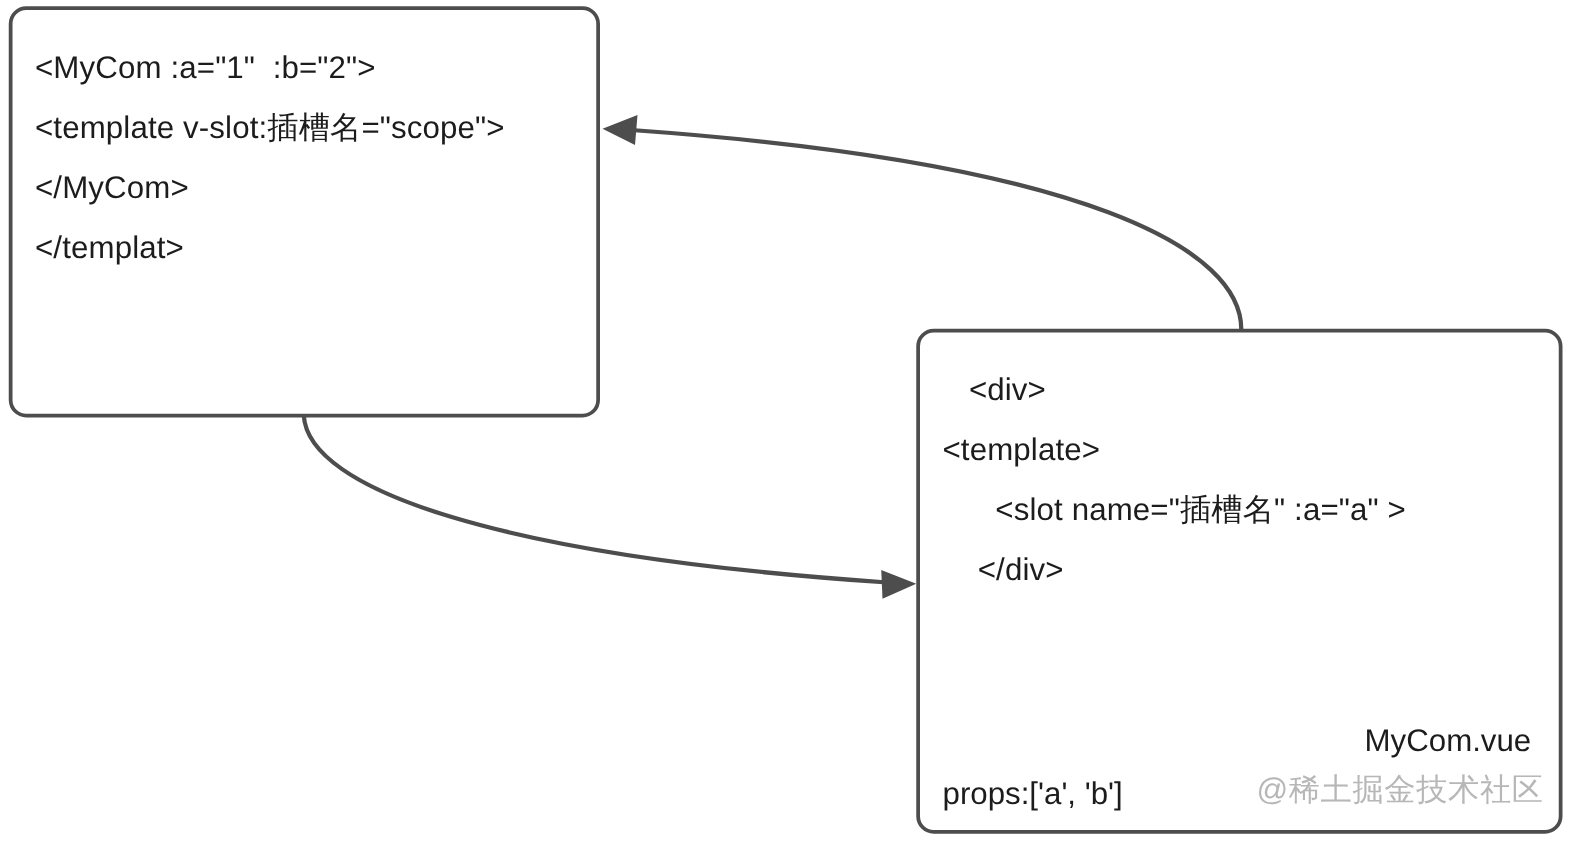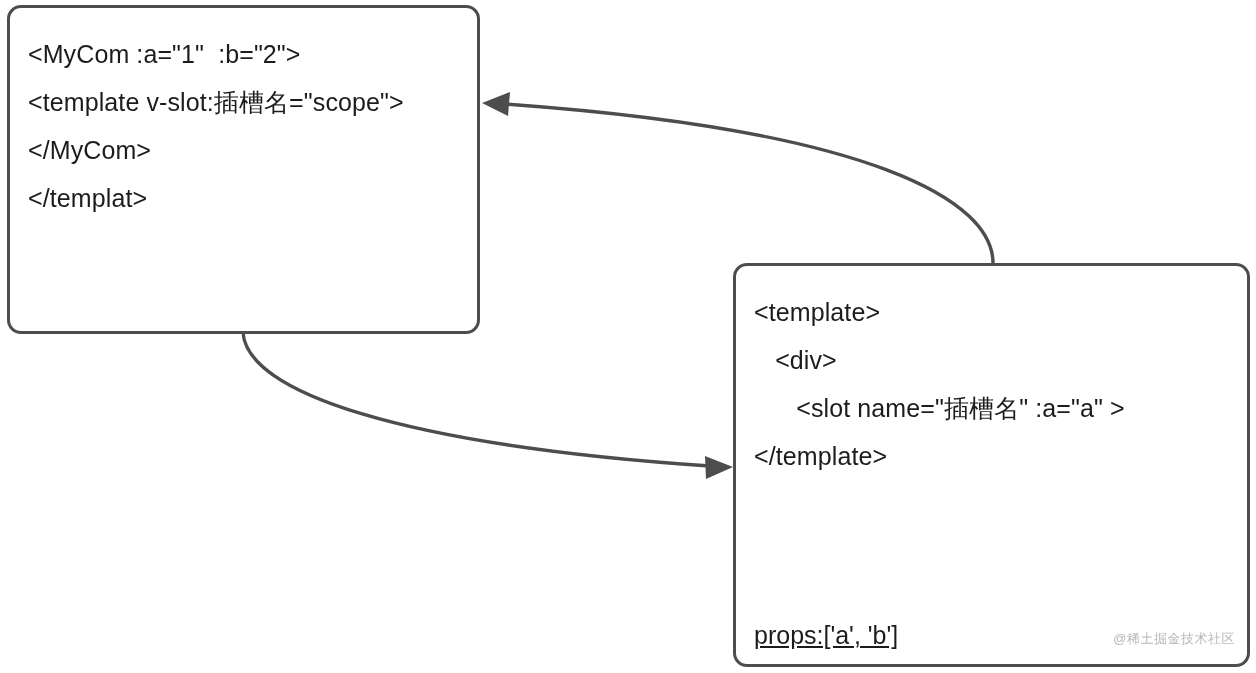--- a/index.html
+++ b/index.html
@@ -59,27 +59,26 @@
     color: #1c1c1c;
     white-space: pre;
   }
   .props-line {
     position: absolute;
     left: 18px;
     bottom: 14px;
     font-size: 25px;
     color: #1c1c1c;
     white-space: pre;
-    text-decoration: underline;
   }
   .watermark {
     position: absolute;
     right: 12px;
     bottom: 16px;
-    font-size: 13px;
+    font-size: 25px;
     color: #b7b7b7;
     white-space: pre;
     letter-spacing: 0.5px;
   }
   #arrow-layer {
     position: absolute;
     left: 0;
     top: 0;
     width: 1256px;
     height: 673px;
@@ -109,22 +108,23 @@
       <div class="code-line">&lt;MyCom :a="1"  :b="2"&gt;</div>
       <div class="code-line">&lt;template v-slot:插槽名="scope"&gt;</div>
       <div class="code-line"></div>
       <div class="code-line">&lt;/MyCom&gt;</div>
       <div class="code-line">&lt;/templat&gt;</div>
     </div>
   </div>
 
   <div class="code-box" id="child-box">
     <div class="code-lines">
+      <div class="code-line">   &lt;div&gt;</div>
       <div class="code-line">&lt;template&gt;</div>
-      <div class="code-line">   &lt;div&gt;</div>
       <div class="code-line">      &lt;slot name="插槽名" :a="a" &gt;</div>
-      <div class="code-line">&lt;/template&gt;</div>
+      <div class="code-line">    &lt;/div&gt;</div>
     </div>
+    <div class="filename">MyCom.vue</div>
     <div class="props-line">props:['a', 'b']</div>
     <div class="watermark">@稀土掘金技术社区</div>
   </div>
 
 </div>
 
 </body></html>

